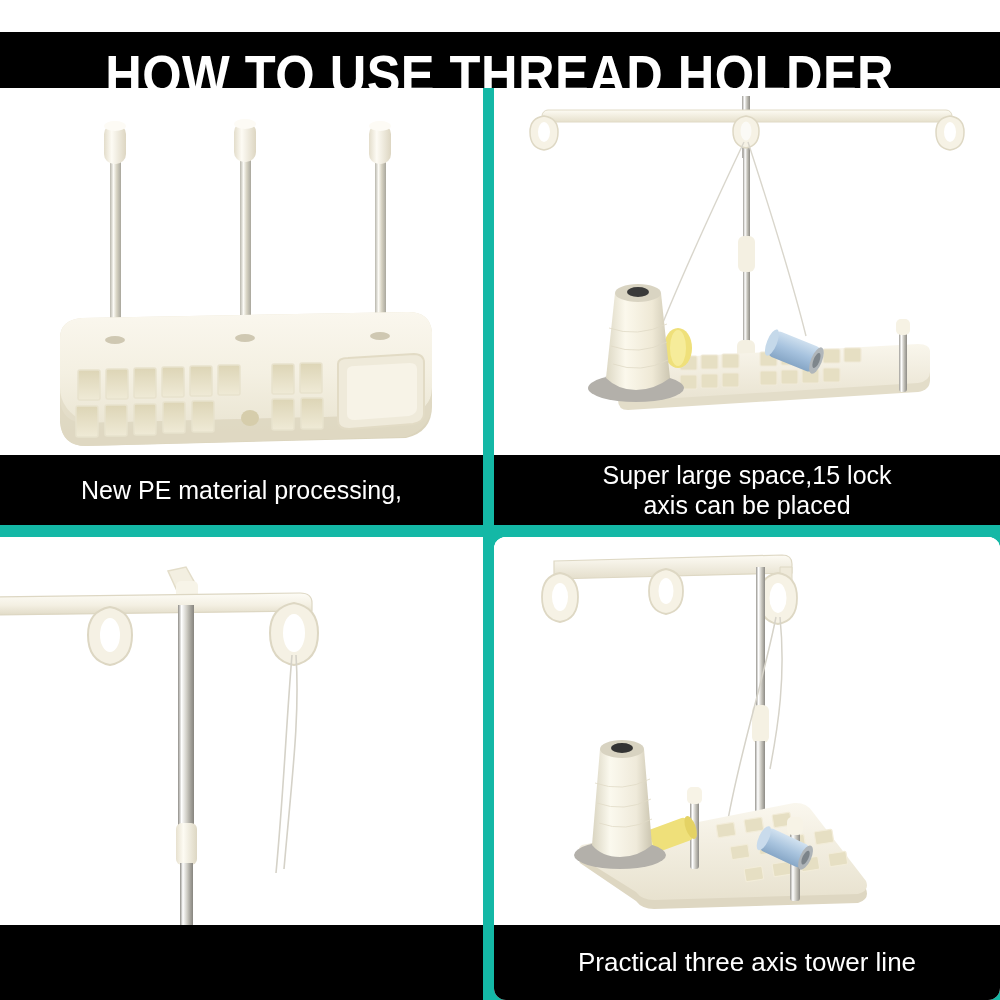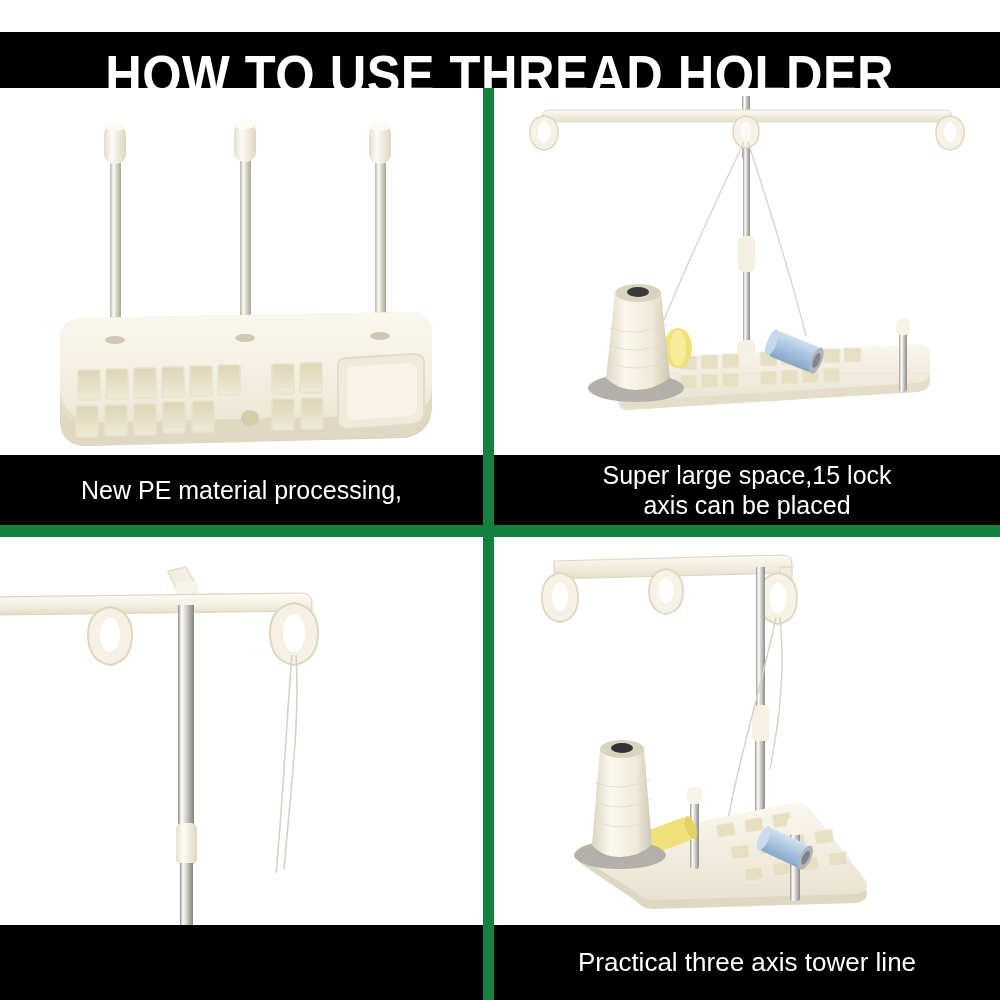--- a/index.html
+++ b/index.html
@@ -41,31 +41,31 @@
     transform: scaleX(0.92);
     white-space: nowrap;
     text-align: center;
   }
 
   
   .grid {
     position: absolute;
     left: 0; top: 88px;
     width: 1000px; height: 912px;
-    background: #15803d;
+    background: #14b8a6;
   }
   .cell {
     position: absolute;
     background: #ffffff;
     overflow: hidden;
   }
   .cell.c1 { left: 0;   top: 0;   width: 483px; height: 437px; }
   .cell.c2 { left: 494px; top: 0; width: 506px; height: 437px; }
   .cell.c3 { left: 0;   top: 449px; width: 483px; height: 463px; }
-  .cell.c4 { left: 494px; top: 449px; width: 506px; height: 463px; }
+  .cell.c4 { left: 494px; top: 449px; width: 506px; height: 463px; border-radius: 12px; }
 
   .photo {
     position: absolute;
     left: 0; top: 0;
     width: 100%;
     background: #ffffff;
   }
   .photo.p1 { height: 368px; }
   .photo.p2 { height: 368px; }
   .photo.p3 { height: 388px; }

